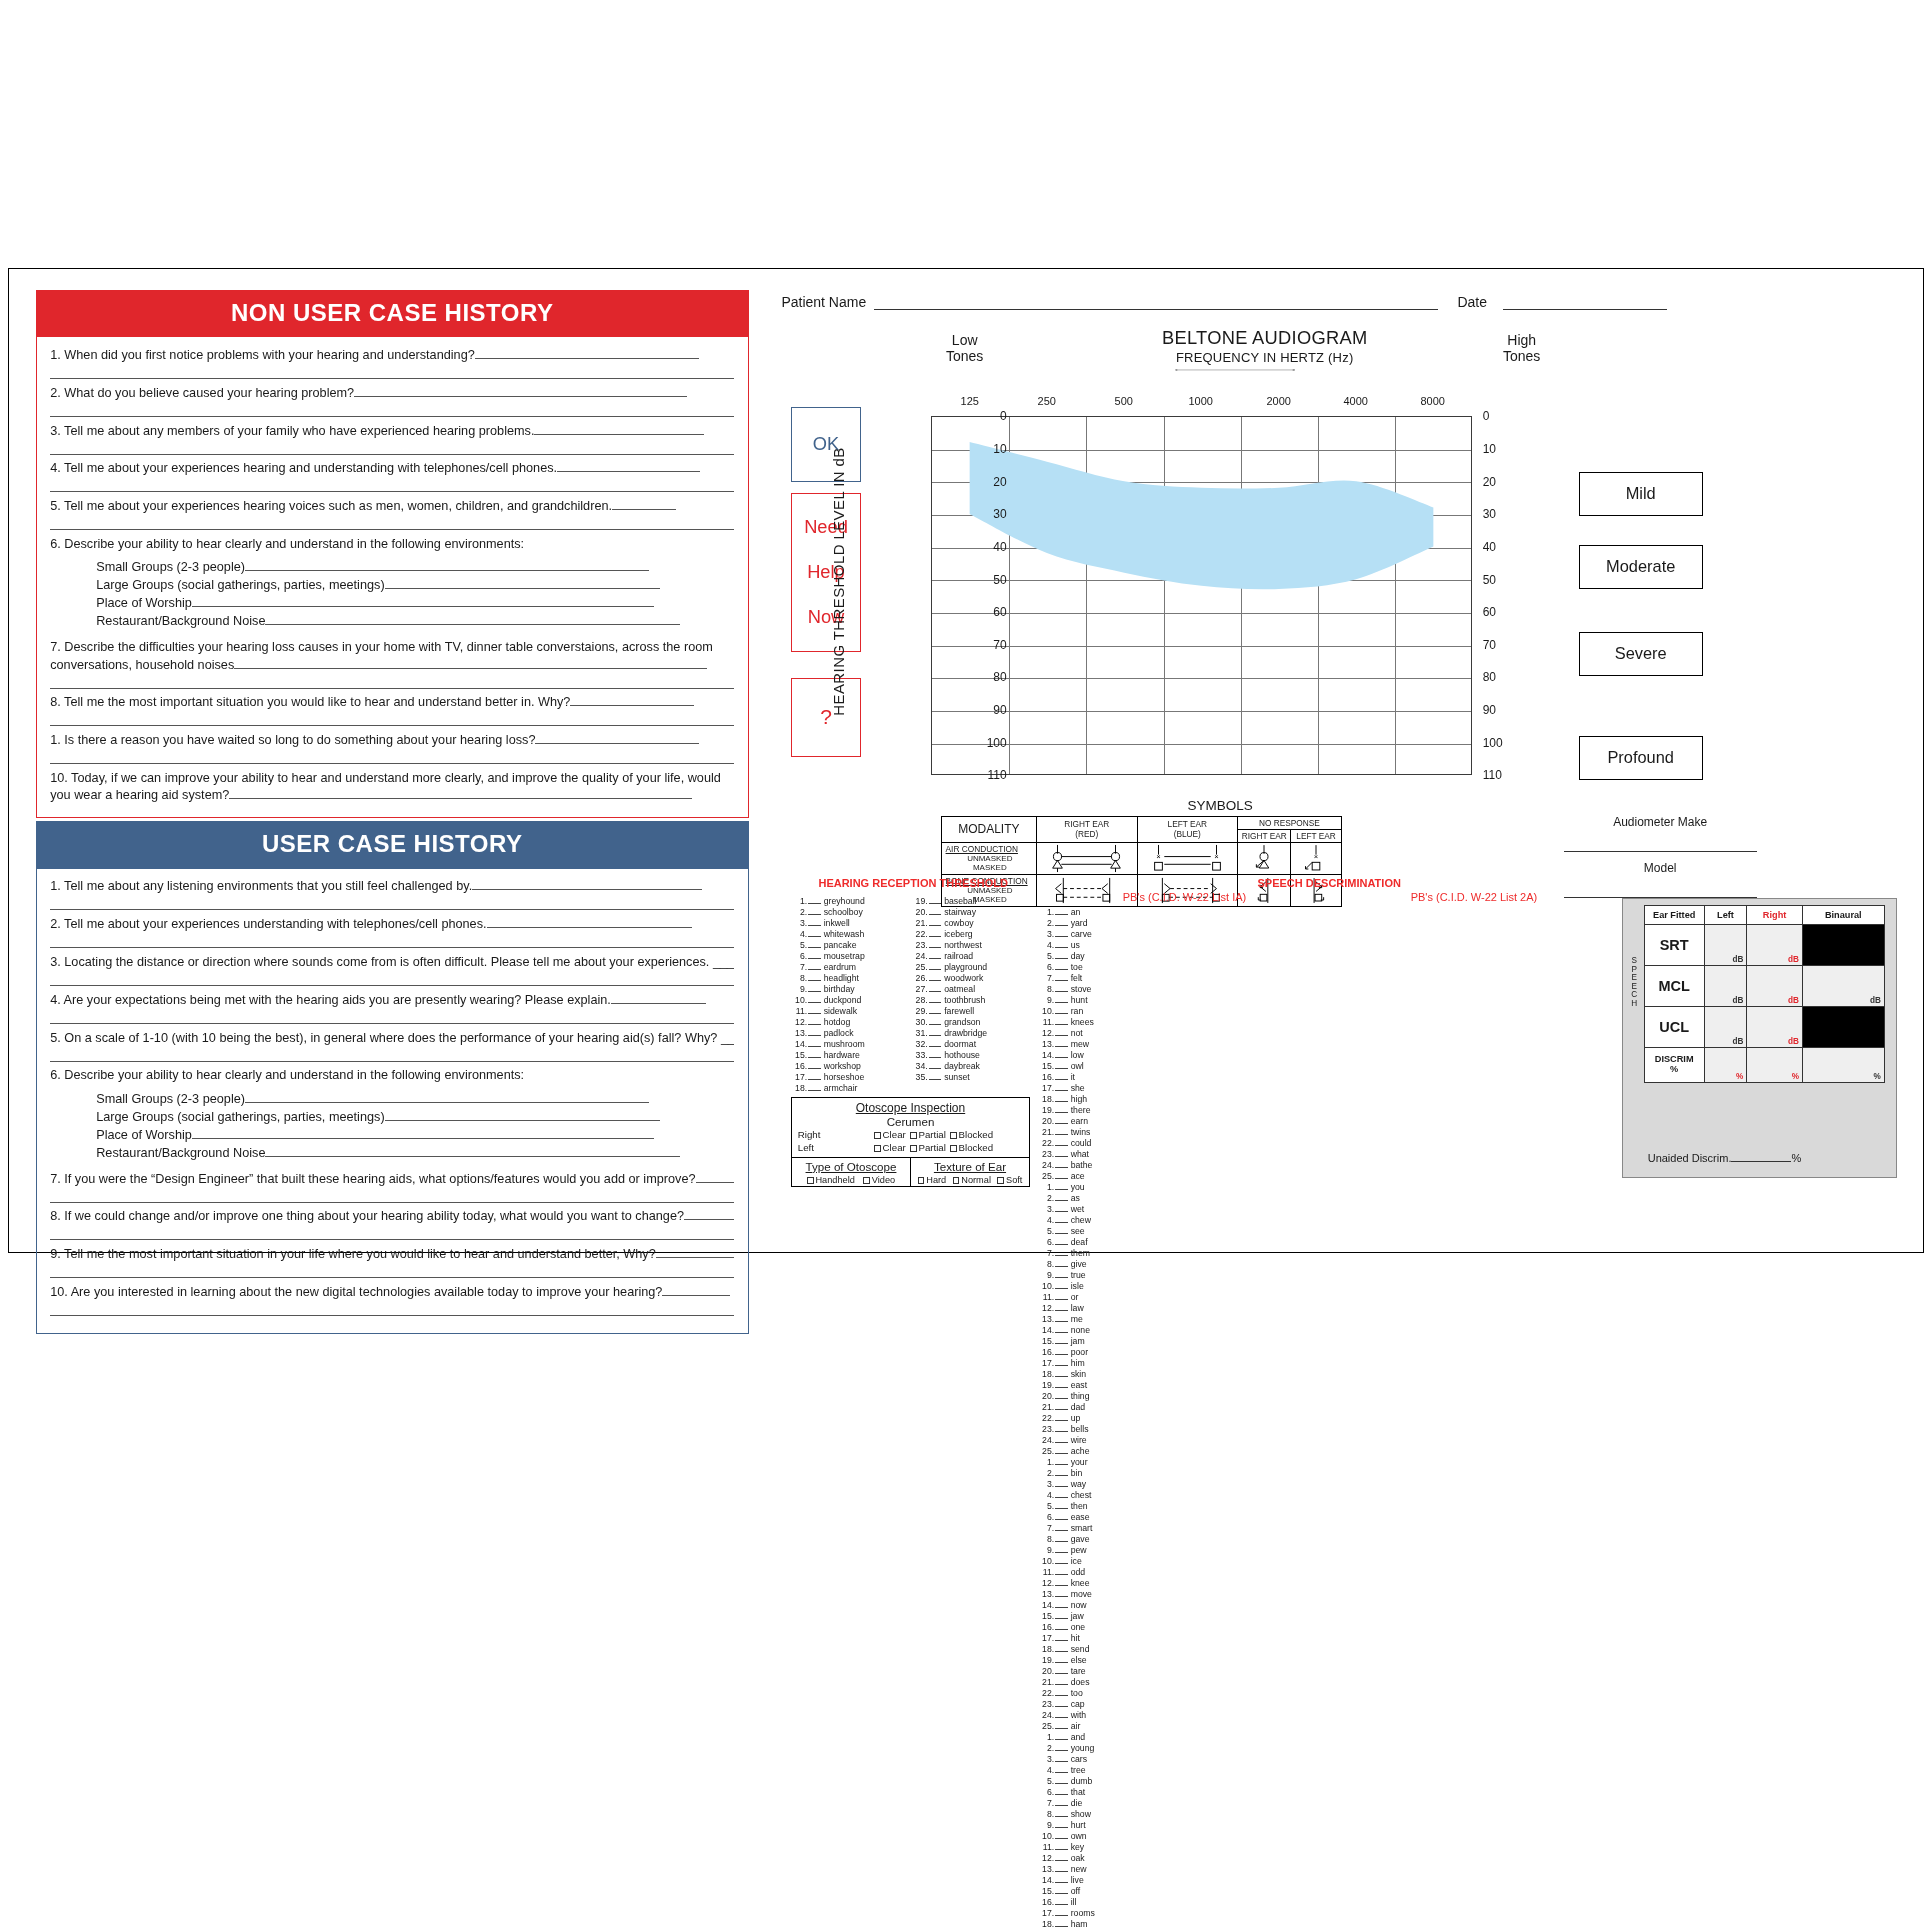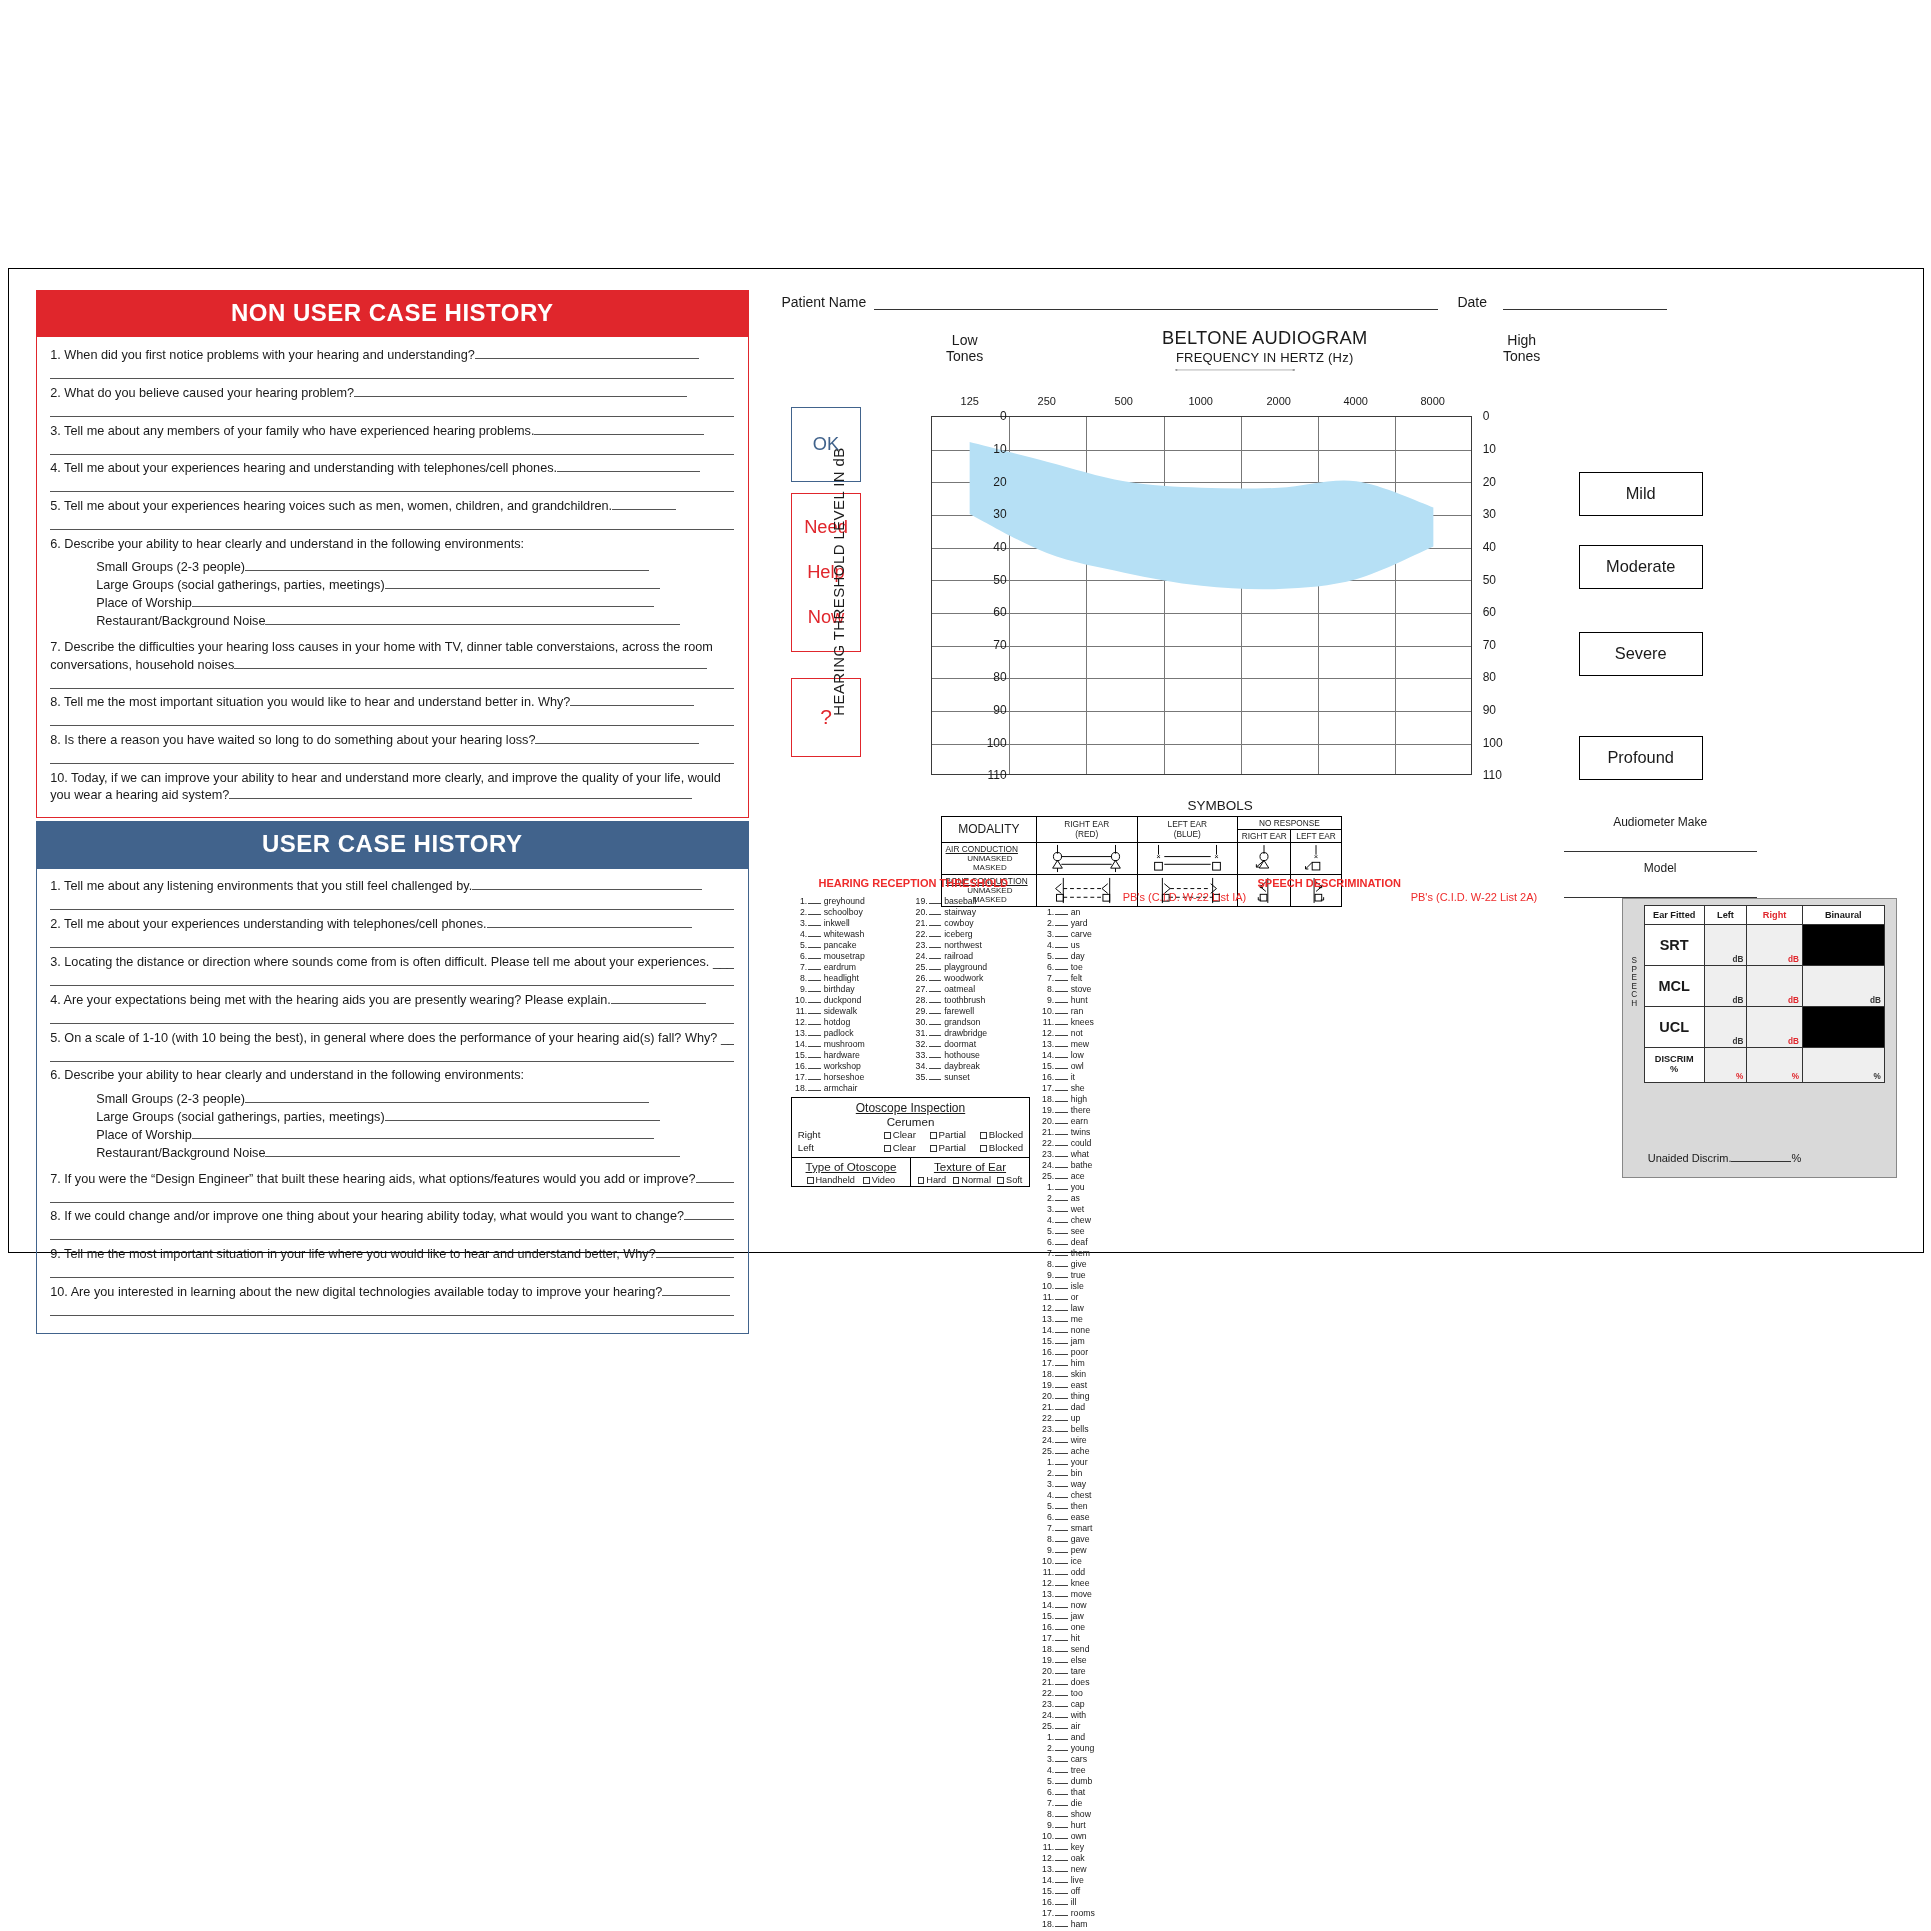--- a/index.html
+++ b/index.html
@@ -226,21 +226,21 @@
   
   #otoscope {
     position: absolute; left: 19.3px; top: 220px;
     width: 239px; border: 1px solid #000; background: #fff;
     font-size: 9.7px;
   }
   #otoscope .oi-title { text-align: center; font-size: 12px; text-decoration: underline; padding-top: 2.9px; }
   #otoscope .cer { text-align: center; font-size: 11.6px; }
   .ot-row { display: flex; align-items: center; padding: 1px 5.8px; font-size: 9.7px; }
   .ot-row .ear { width: 46px; }
-  .ot-row .opts { flex: 1; display: flex; gap: 14px; justify-content: flex-end; }
+  .ot-row .opts { flex: 1; display: flex; gap: 4px; justify-content: center; }
   .cbx { display: inline-block; width: 6.8px; height: 6.8px; border: 1px solid #333; margin-right: 1.9px; vertical-align: -1px; }
   .ot-split { display: flex; border-top: 1px solid #000; margin-top: 2.9px; }
   .ot-split > div { flex: 1; padding: 1.9px 3.9px; text-align: center; }
   .ot-split > div:first-child { border-right: 1px solid #000; }
   .ot-split .hd { text-decoration: underline; font-size: 11.6px; }
   .ot-split .rw { font-size: 9.2px; margin-top: 1.9px; }
 
   
   #pb-block { position: absolute; left: 268px; top: 0; width: 579px; }
   #pb-heads { display: flex; margin-top: 1.9px; }
@@ -319,21 +319,21 @@
           <div class="sub-item"><span>Restaurant/Background Noise</span><span class="inline-fill" style="width:415px"></span></div>
         </div>
 
         <div class="q">7. Describe the difficulties your hearing loss causes in your home with TV, dinner table converstaions, across the room</div>
         <div class="q"><span>conversations, household noises</span><span class="inline-fill" style="width:473px"></span></div>
         <div class="rule"></div>
 
         <div class="q"><span>8. Tell me the most important situation you would like to hear and understand better in. Why?</span><span class="inline-fill" style="width:124px"></span></div>
         <div class="rule"></div>
 
-        <div class="q"><span>8. Is there a reason you have waited so long to do something about your hearing loss?</span><span class="inline-fill" style="width:164px"></span></div>
+        <div class="q"><span>1. Is there a reason you have waited so long to do something about your hearing loss?</span><span class="inline-fill" style="width:164px"></span></div>
         <div class="rule"></div>
 
         <div class="q">10. Today, if we can improve your ability to hear and understand more clearly, and improve the quality of your life, would</div>
         <div class="q"><span>you wear a hearing aid system?</span><span class="inline-fill" style="width:463px"></span></div>
       </div>
     </div>
 
     <div class="hist-block" style="margin-top:3.9px">
       <div class="hist-banner banner-blue">USER CASE HISTORY</div>
       <div class="hist-body blue">

